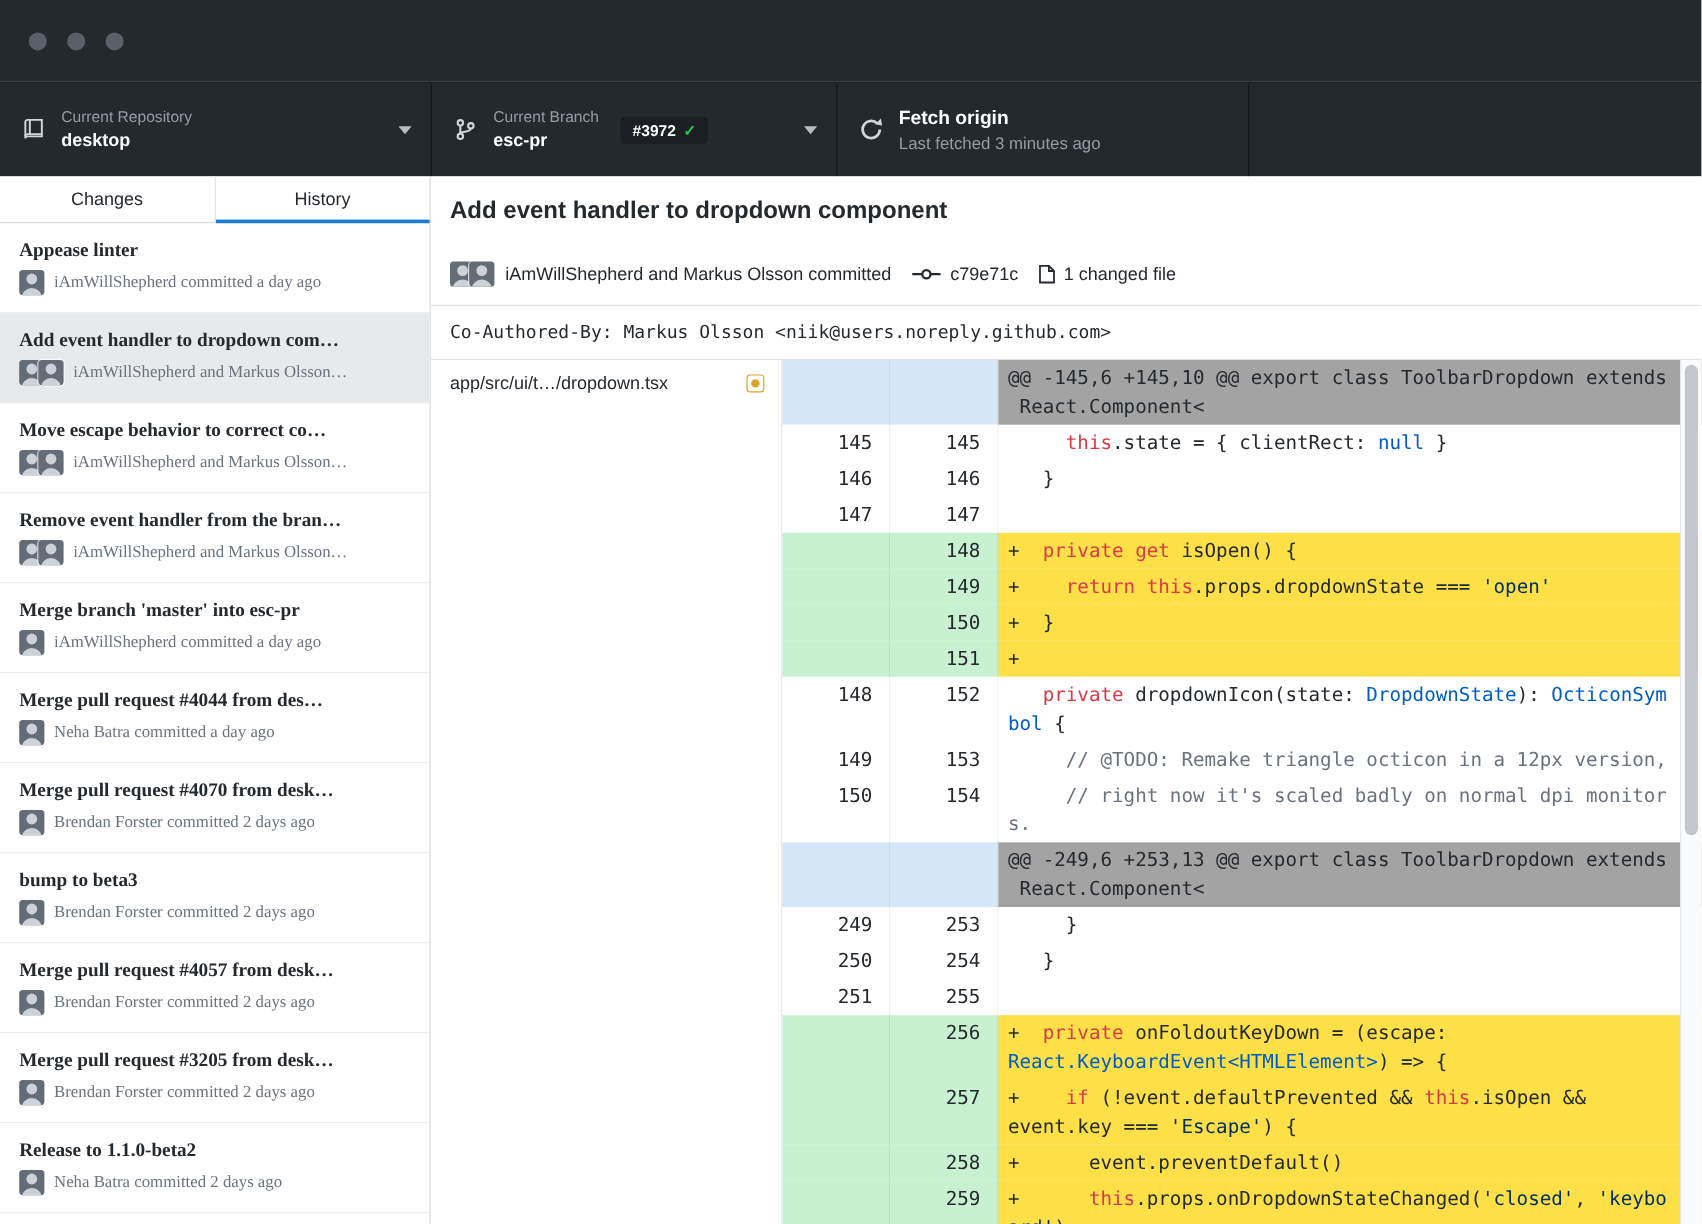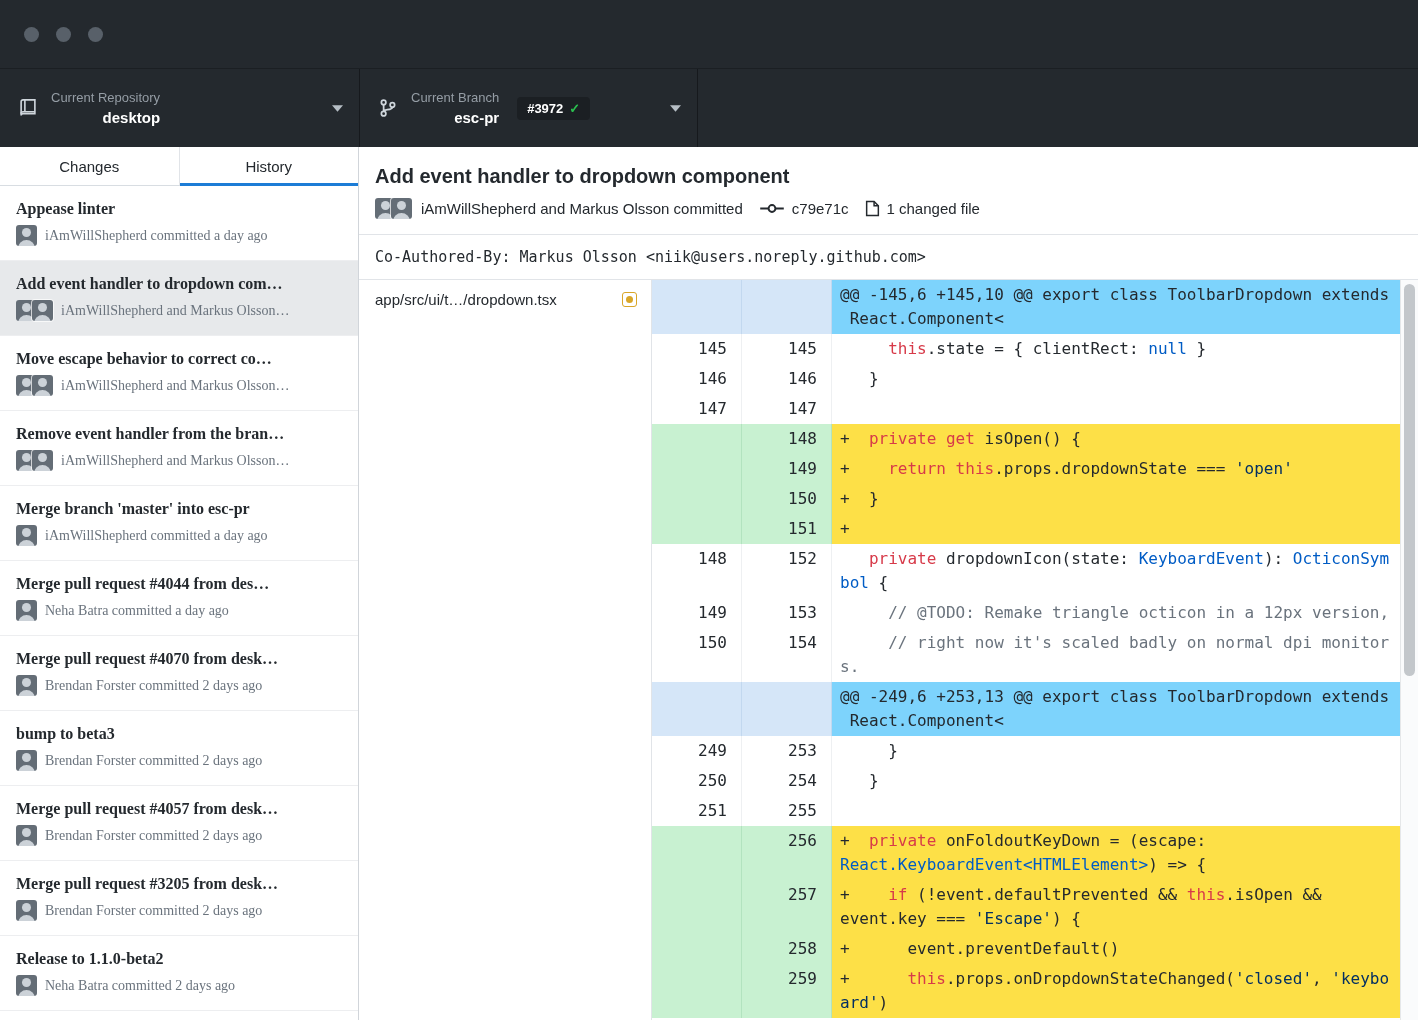--- a/index.html
+++ b/index.html
@@ -23,21 +23,21 @@
   .toolbar { height: 79px; flex: none; background: #24292e; display: flex; border-top: 1px solid #1b1f23; }
   .tb {
     display: flex; align-items: center; padding: 0 16px;
     border-left: 1px solid #16191d; cursor: default;
   }
   .tb.repo   { width: 359px; border-left: none; }
   .tb.branch { width: 338px; }
   .tb.fetch  { width: 343px; }
   .tb-fill { flex: 1; border-left: 1px solid #16191d; }
   .tb-icon { flex: none; display: flex; align-items: center; justify-content: center; width: 24px; }
-  .tb-labels { display: flex; flex-direction: column; margin-left: 11px; min-width: 0; text-align: right; }
+  .tb-labels { display: flex; flex-direction: column; margin-left: 11px; min-width: 0; }
   .tb-label { color: #959da5; font-size: 13px; line-height: 16px; white-space: nowrap; }
   .tb-value { color: #ffffff; font-size: 15px; font-weight: 700; line-height: 19px; margin-top: 2px; white-space: nowrap; }
   .tb-chevron { margin-left: auto; display: flex; }
   .pr-badge {
     margin-left: 18px; background: #1b1f23; border-radius: 4px;
     padding: 4px 10px; display: flex; align-items: center; gap: 6px;
     color: #ffffff; font-size: 13px; font-weight: 600; white-space: nowrap;
   }
   .pr-badge .check { color: #2bbf4f; font-size: 13px; font-weight: 700; }
   .fetch-title { color: #ffffff; font-size: 16px; font-weight: 700; line-height: 20px; }
@@ -75,21 +75,21 @@
     border-radius: 50%; background: #ccd2d8;
   }
   .avatar::after {
     content: ""; position: absolute; bottom: -4px; left: 2px; width: 17px; height: 10px;
     border-radius: 9px 9px 0 0; background: #ccd2d8;
   }
 
   
   .main { flex: 1; display: flex; flex-direction: column; min-width: 0; background: #fff; }
   .commit-header { padding: 16px 16px 15px 16px; border-bottom: 1px solid #e1e4e8; }
-  .commit-header h1 { font-size: 20px; line-height: 26px; font-weight: 700; color: #24292e; margin-bottom: 9px; }
+  .commit-header h1 { font-size: 20px; line-height: 26px; font-weight: 700; color: #24292e; margin-bottom: 29px; }
   .meta-row { display: flex; align-items: center; font-size: 15px; color: #24292e; }
   .meta-row .avatar-stack { margin-right: 9px; }
   .meta-row .mr-icon { display: flex; align-items: center; margin: 0 7px 0 16px; }
   .sha { color: #24292e; }
 
   .coauthor {
     padding: 11px 16px; border-bottom: 1px solid #e1e4e8;
     font-family: "DejaVu Sans Mono", "Liberation Mono", monospace;
     font-size: 15px; line-height: 22px; color: #24292e; white-space: nowrap; overflow: hidden;
   }
@@ -107,21 +107,21 @@
     font-family: "DejaVu Sans Mono", "Liberation Mono", monospace;
     font-size: 16px; line-height: 24px; color: #24292e;
   }
   .diff-row { display: flex; align-items: stretch; min-height: 30px; }
   .gut {
     width: 90px; flex: none; text-align: right; padding: 3px 14px 3px 0;
     border-right: 1px solid #eef0f2; background: #fff; color: #24292e;
   }
   .code { flex: 1; min-width: 0; padding: 3px 4px 3px 8px; white-space: pre-wrap; background: #fff; }
   .diff-row.hunk .gut  { background: #d5e6f8; border-right-color: #c2d8ef; }
-  .diff-row.hunk .code { background: #7dd3fc; }
+  .diff-row.hunk .code { background: #a3a3a3; }
   .diff-row.add .gut   { background: #c8f1d1; border-right-color: #b2e3bf; }
   .diff-row.add .code  { background: #fde047; }
   .tok-k { color: #d73a49; }
   .tok-s { color: #032f62; }
   .tok-t { color: #005cc5; }
   .tok-c { color: #6a737d; }
 
   .vscroll {
     position: absolute; top: 0; right: 0; bottom: 0; width: 18px;
     background: #fafbfc; border-left: 1px solid #e5e7e9;
@@ -180,20 +180,32 @@
         <span>#3972</span>
         <span class="check">✓</span>
       </span>
       <span class="tb-chevron">
         <svg class="icon-svg" width="11" height="7" viewBox="0 0 10 6">
             <path d="M0 0h10L5 6z" fill="#b6bec5"></path>
           </svg>
       </span>
     </div>
 
+    <div class="tb fetch">
+      <span class="tb-icon">
+        <svg class="icon-svg" width="22" height="22" viewBox="0 0 16 16">
+          <path d="M13.2 8a5.2 5.2 0 1 1-1.5-3.7" fill="none" stroke="#cfd6dc" stroke-width="1.6"></path>
+          <path d="M13.9 1.3l.7 4.2-4.2-.7z" fill="#cfd6dc"></path>
+        </svg>
+      </span>
+      <span class="tb-labels">
+        <span class="fetch-title">Fetch origin</span>
+        <span class="fetch-sub">Last fetched 3 minutes ago</span>
+      </span>
+    </div>
 
     <div class="tb-fill"></div>
   </div>
 
   <div class="content">
 
     <div class="sidebar">
       <div class="tabs">
         <div class="tab">Changes</div>
         <div class="tab active">History</div>
@@ -381,21 +393,21 @@
                 <div class="code"><span>+  }</span></div>
               </div>
               <div class="diff-row add">
                 <div class="gut"></div>
                 <div class="gut">151</div>
                 <div class="code"><span>+</span></div>
               </div>
               <div class="diff-row ctx">
                 <div class="gut">148</div>
                 <div class="gut">152</div>
-                <div class="code"><span>   </span><span class="tok-k">private</span><span> dropdownIcon(state: </span><span class="tok-t">KeyboardEvent</span><span>): </span><span class="tok-t">OcticonSym
+                <div class="code"><span>   </span><span class="tok-k">private</span><span> dropdownIcon(state: </span><span class="tok-t">DropdownState</span><span>): </span><span class="tok-t">OcticonSym
 bol</span><span> {</span></div>
               </div>
               <div class="diff-row ctx">
                 <div class="gut">149</div>
                 <div class="gut">153</div>
                 <div class="code"><span>     </span><span class="tok-c">// @TODO: Remake triangle octicon in a 12px version,</span></div>
               </div>
               <div class="diff-row ctx">
                 <div class="gut">150</div>
                 <div class="gut">154</div>

